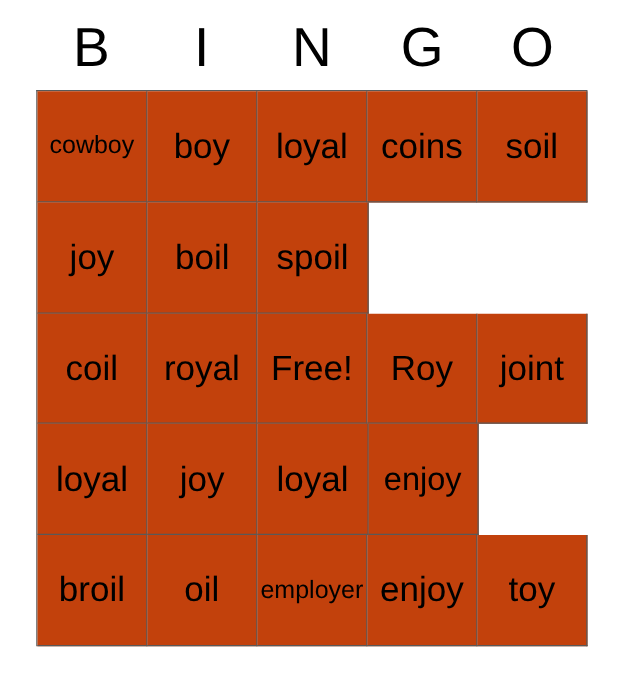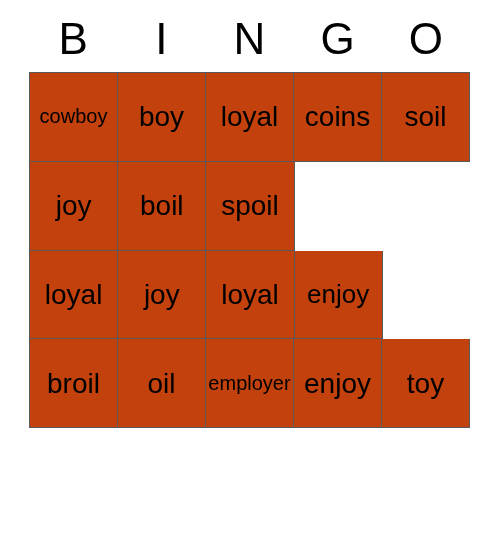--- a/index.html
+++ b/index.html
@@ -125,20 +125,37 @@
         <span class="cell-text">joy</span>
       </div>
       <div class="cell size-lg">
         <span class="cell-text">boil</span>
       </div>
       <div class="cell size-lg">
         <span class="cell-text">spoil</span>
       </div>
     </div>
 
+    <div class="grid-row">
+      <div class="cell size-lg">
+        <span class="cell-text">coil</span>
+      </div>
+      <div class="cell size-lg">
+        <span class="cell-text">royal</span>
+      </div>
+      <div class="cell size-lg">
+        <span class="cell-text">Free!</span>
+      </div>
+      <div class="cell size-lg">
+        <span class="cell-text">Roy</span>
+      </div>
+      <div class="cell size-lg">
+        <span class="cell-text">joint</span>
+      </div>
+    </div>
 
     <div class="grid-row">
       <div class="cell size-lg">
         <span class="cell-text">loyal</span>
       </div>
       <div class="cell size-lg">
         <span class="cell-text">joy</span>
       </div>
       <div class="cell size-lg">
         <span class="cell-text">loyal</span>

